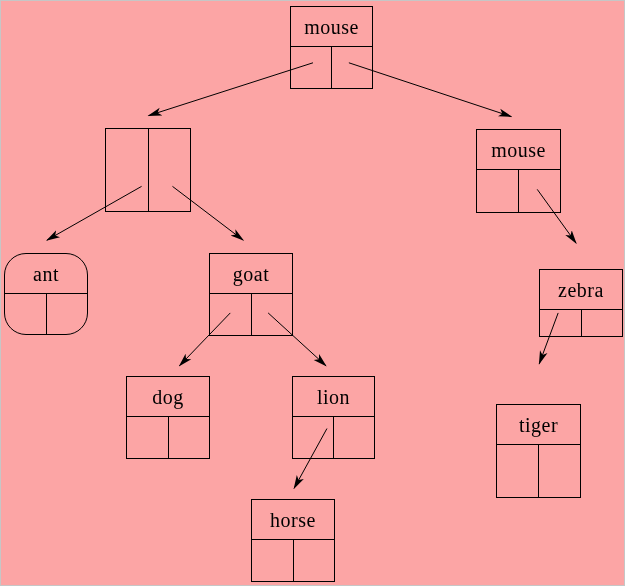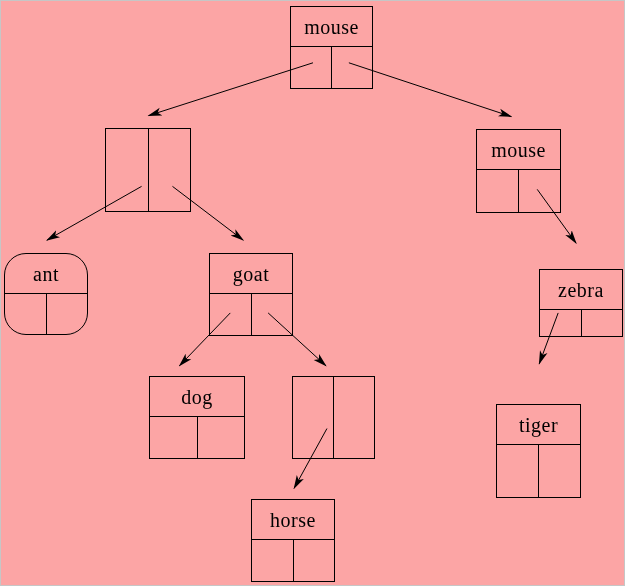--- a/index.html
+++ b/index.html
@@ -101,28 +101,29 @@
       <div class="cell right"></div>
     </div>
   </div>
       <div class="node" style="left: 538px; top: 268px; width: 84px; height: 68px; border-color: rgb(0, 0, 0); justify-content: center;">
     <div class="node-label" style="color: rgb(0, 0, 0);">zebra</div>
     <div class="node-cells">
       <div class="cell left"></div>
       <div class="cell right"></div>
     </div>
   </div>
-      <div class="node" style="left: 148px; top: 375px; width: 96px; height: 83px; border-color: rgb(0, 0, 0);">
+      <div class="node" style="left: 125px; top: 375px; width: 84px; height: 83px; border-color: rgb(0, 0, 0);">
     <div class="node-label" style="color: rgb(0, 0, 0);">dog</div>
     <div class="node-cells">
       <div class="cell left"></div>
       <div class="cell right"></div>
     </div>
   </div>
       <div class="node" style="left: 291px; top: 375px; width: 83px; height: 83px; border-color: rgb(0, 0, 0);">
+    <div class="node-label" style="color: rgb(0, 0, 0);">lion</div>
     <div class="node-cells">
       <div class="cell left"></div>
       <div class="cell right"></div>
     </div>
   </div>
       <div class="node" style="left: 495px; top: 375px; width: 85px; height: 94px; border-color: rgb(0, 0, 0); margin-top: 28px;">
     <div class="node-label" style="color: rgb(0, 0, 0);">tiger</div>
     <div class="node-cells">
       <div class="cell left"></div>
       <div class="cell right"></div>

